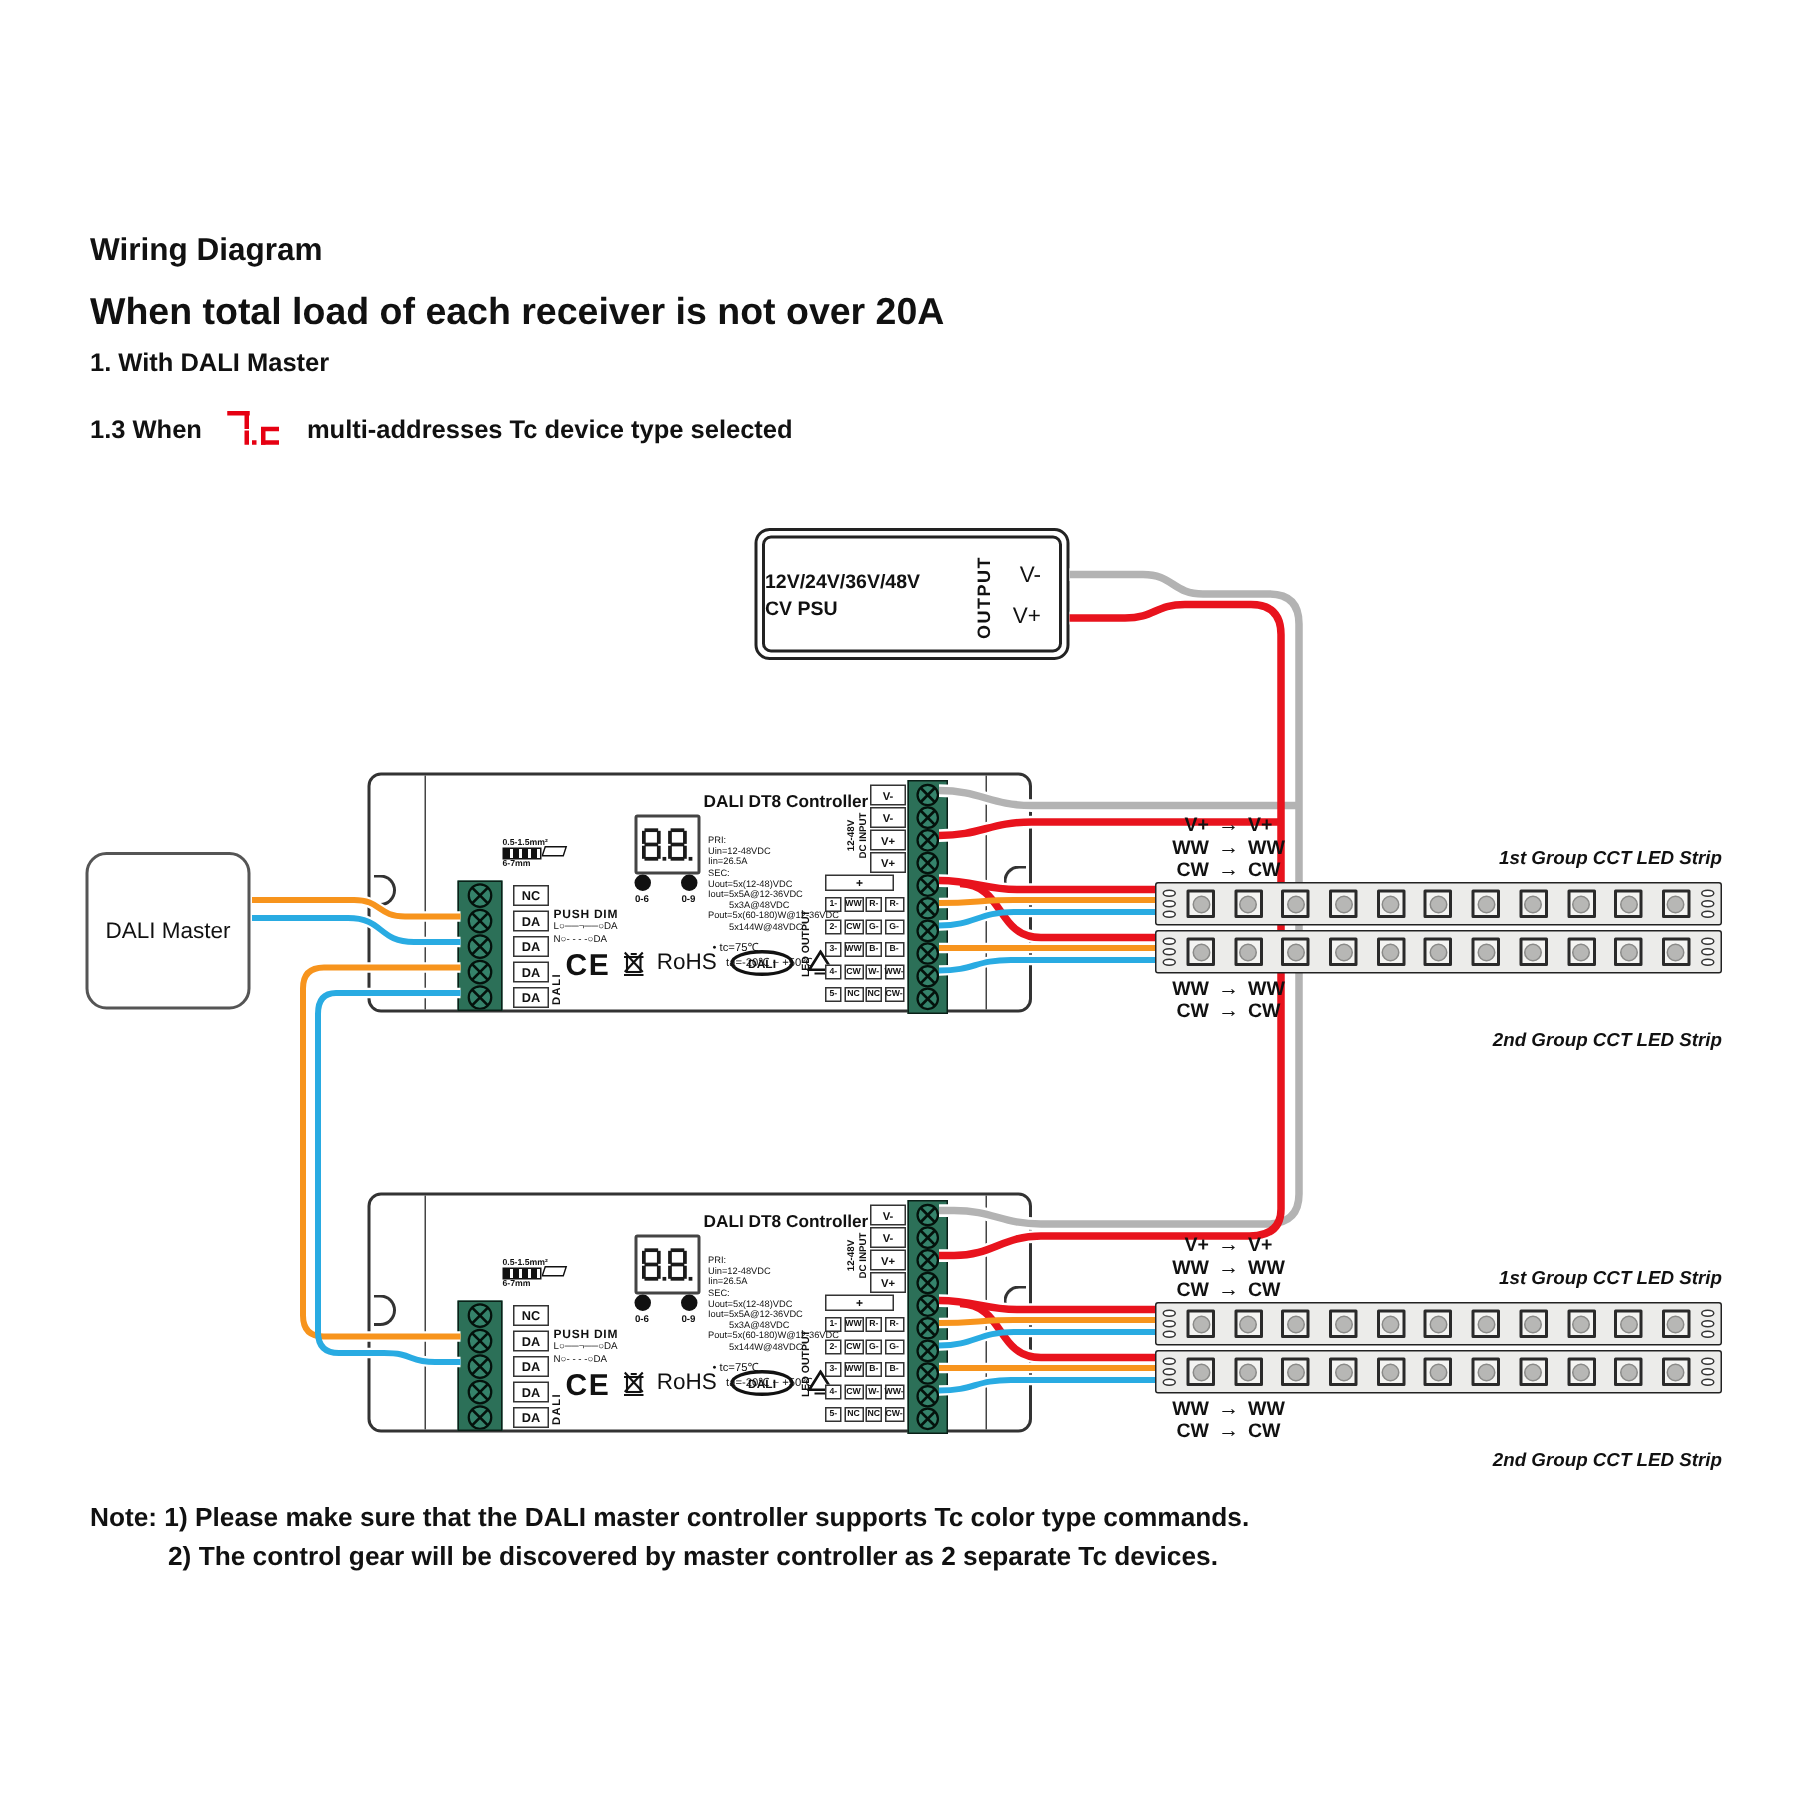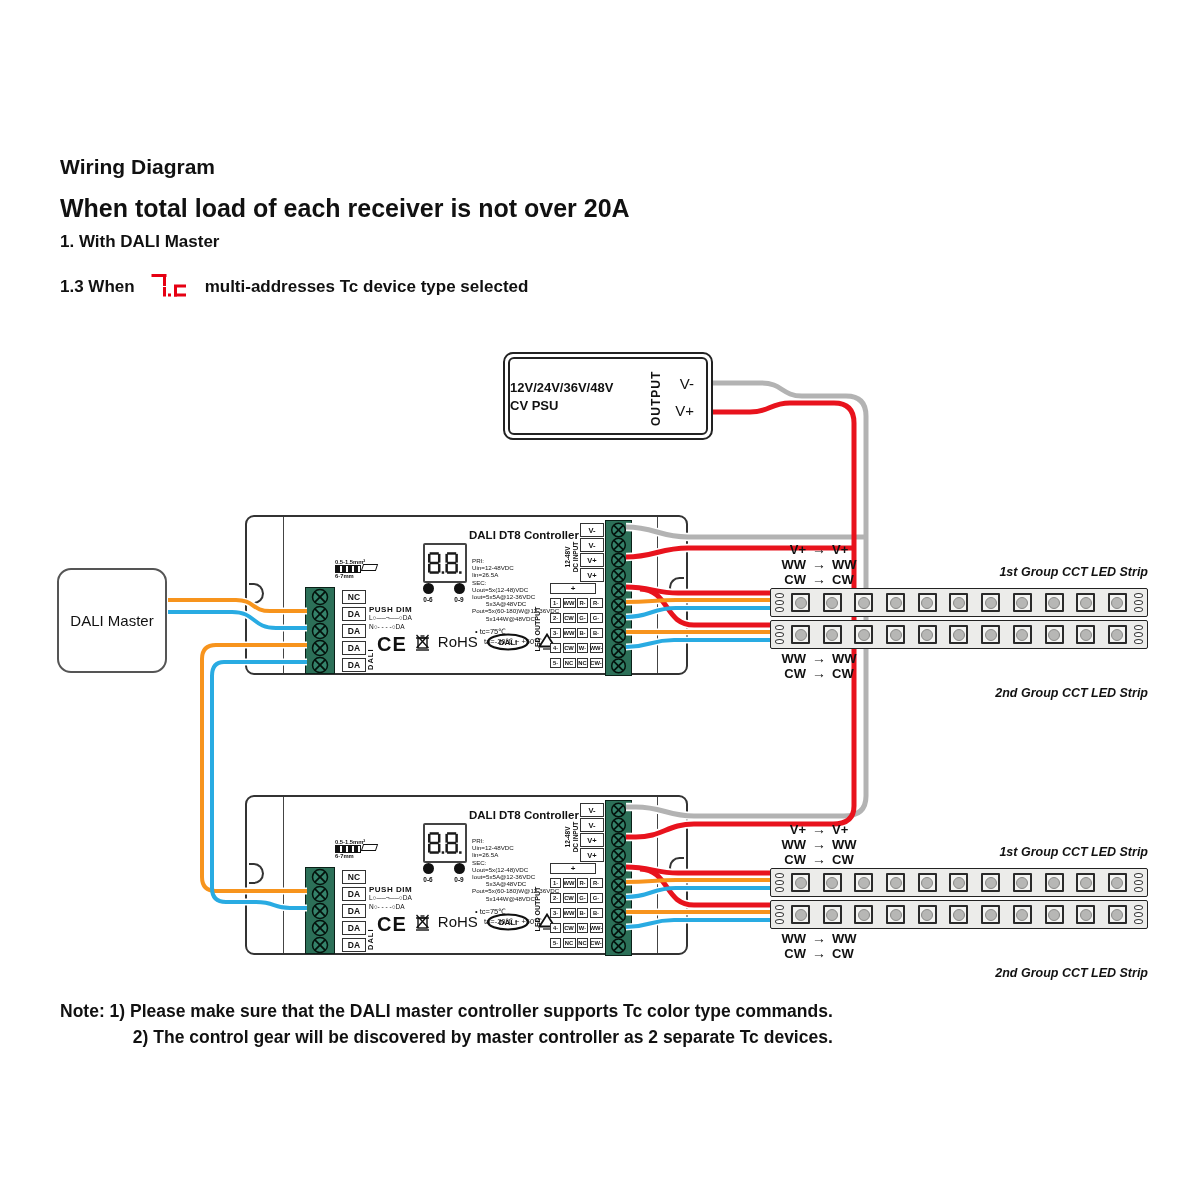--- a/index.html
+++ b/index.html
@@ -98,21 +98,21 @@
   .chip{width:19px;height:19px;border:2px solid #2a2a2a;background:#f4f4f2;border-radius:1px;box-sizing:border-box;display:flex;align-items:center;justify-content:center;}
   .chip i{width:10px;height:10px;border-radius:50%;background:#b7b7b5;border:1px solid #8a8a88;}
   .pad-col{position:absolute;top:0;bottom:0;display:flex;flex-direction:column;justify-content:center;gap:2px;}
   .pad-col.pl{left:4px;} .pad-col.pr{right:4px;}
   .pad{width:9px;height:5px;border:1px solid #333;border-radius:50%;background:#fff;box-sizing:border-box;}
   .glabel{position:absolute;right:52px;font-size:12.5px;font-weight:bold;font-style:italic;}
   .gl1{top:29px;} .gl2{top:117px;margin-top:33px;}
 
   
   .note{left:60px;top:982px;font-size:17.5px;font-weight:bold;line-height:26px;margin-top:16px;}
-  .note .n2{padding-left:52px;text-align:right;}
+  .note .n2{padding-left:52px;}
 </style>
 </head>
 <body>
 
 <div class="abs h-title">Wiring Diagram</div>
 <div class="abs h-sub">When total load of each receiver is not over 20A</div>
 <div class="abs h-sec">1. With DALI Master</div>
 <div class="abs h-subsec">
   <span>1.3 When</span>
   <svg class="seg-red" width="38" height="25" viewBox="0 0 38 25" role="img" aria-label="7.c">

